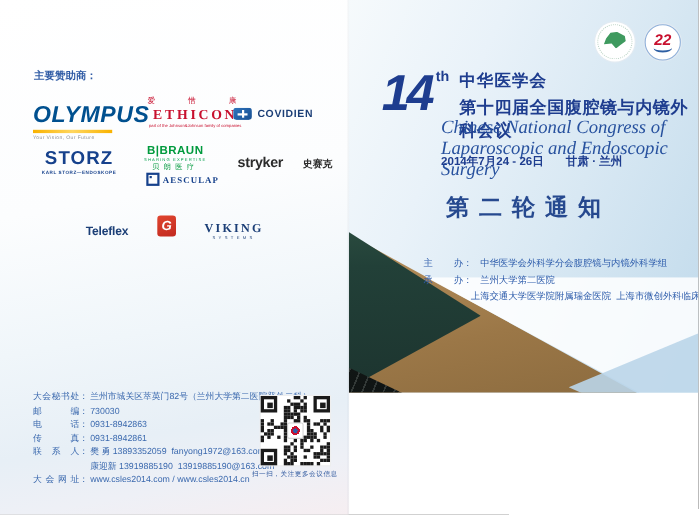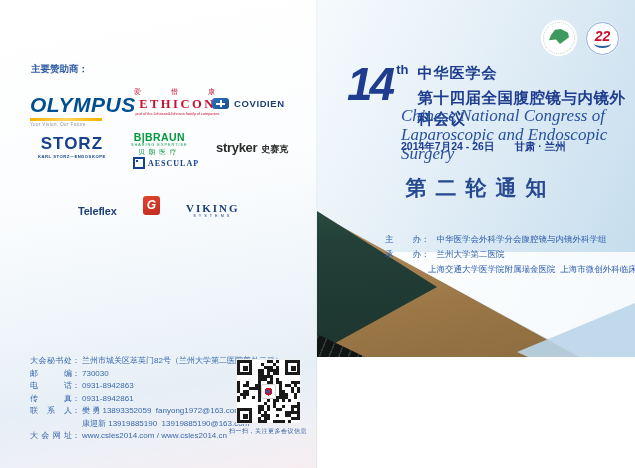--- a/index.html
+++ b/index.html
@@ -30,21 +30,21 @@
   .storz .word{font-size:17px;font-weight:800;color:#16418c;letter-spacing:1px;}
   .storz .sub{font-size:4.2px;font-weight:bold;color:#16418c;letter-spacing:.5px;}
   .bbraun{left:131px;top:131px;text-align:center;}
   .bbraun .word{font-size:10.5px;font-weight:800;color:#009a3d;letter-spacing:.4px;}
   .bbraun .sub{font-size:3.8px;color:#00a04a;letter-spacing:1px;}
   .bbraun .cn{font-size:6.5px;color:#009a3d;letter-spacing:4px;margin-top:1px;}
   .aesculap{left:133px;top:157px;display:flex;align-items:center;gap:3px;}
   .aes-icon{width:8px;height:8px;border:2px solid #16418c;position:relative;}
   .aes-icon::after{content:"";position:absolute;left:1px;top:1px;width:2px;height:2px;background:#16418c;}
   .aesculap .word{font-size:8px;font-weight:800;color:#16418c;letter-spacing:1px;font-family:"Liberation Serif","DejaVu Serif",serif;}
-  .stryker{left:216px;top:140px;display:flex;align-items:baseline;gap:4px;}
+  .stryker{left:216px;top:140px;display:flex;align-items:baseline;gap:18px;}
   .stryker .word{font-size:13px;font-weight:800;color:#2b2b2b;letter-spacing:-.3px;}
   .stryker .cn{font-size:9px;color:#2b2b2b;font-weight:bold;}
   .teleflex{left:78px;top:205px;}
   .teleflex .word{font-size:11px;font-weight:800;color:#1c3f77;letter-spacing:-.2px;}
   .gmark{left:143px;top:196px;}
   .gmark .box{width:17px;height:19px;background:linear-gradient(160deg,#e0452f,#c22a20);border-radius:3px;
     color:#fff;font-size:12px;font-weight:800;text-align:center;line-height:19px;font-style:italic;}
   .viking{left:186px;top:202px;text-align:center;}
   .viking .word{font-size:11px;font-weight:bold;color:#1c3f77;letter-spacing:2px;font-family:"Liberation Serif","DejaVu Serif",serif;}
   .viking .sub{font-size:3.8px;color:#1c3f77;letter-spacing:3px;}

